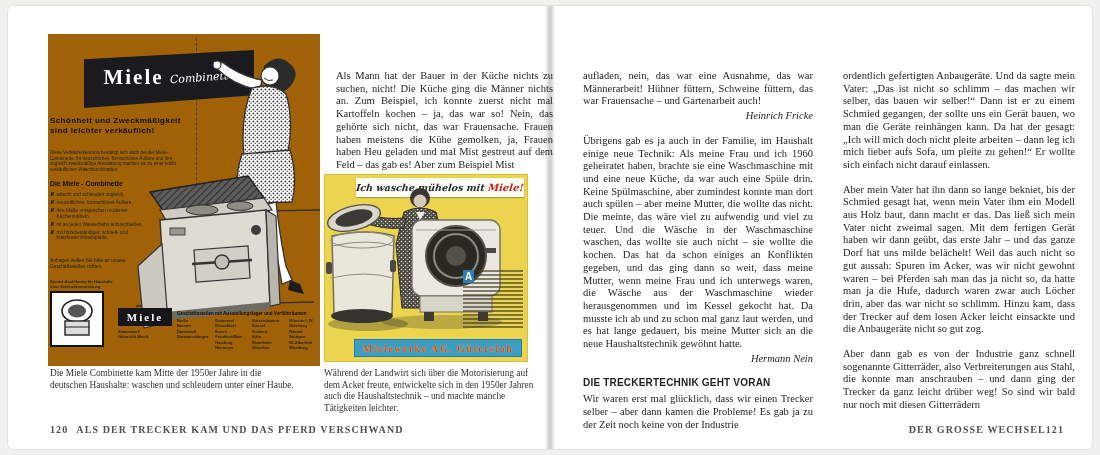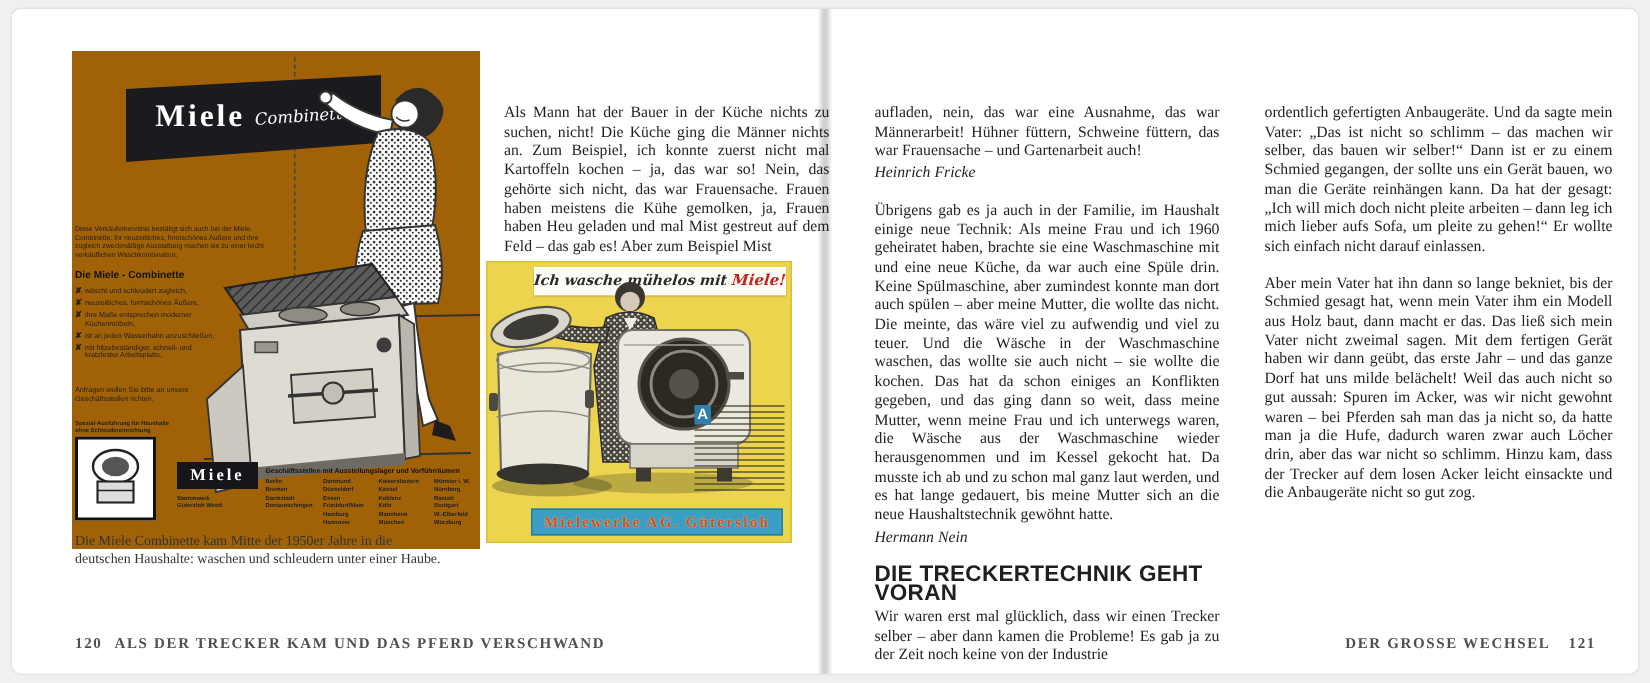--- a/index.html
+++ b/index.html
@@ -23,37 +23,37 @@
     background:linear-gradient(to right,#ffffff,#d7d6d4 35%,#cfcecc 50%,#d7d6d4 65%,#ffffff);
   }
 
   
   .bodycol{
     position:absolute;
     font-size:10.5px;line-height:12.7px;text-align:justify;
     color:#1f1f1f;hyphens:auto;margin-top:36px;-webkit-hyphens:auto;
   }
   .bodycol p{margin:0 0 12px 0;}
-  .sig{display:block;text-align:left;font-style:italic;margin:-10px 0 12px 0;}
+  .sig{display:block;text-align:right;font-style:italic;margin:-10px 0 12px 0;}
   .subhead{
     font-family:"Liberation Sans","DejaVu Sans",sans-serif;
-    font-weight:bold;font-size:15px;letter-spacing:.2px;
+    font-weight:bold;font-size:10px;letter-spacing:.2px;
     margin:2px 0 3px 0;text-align:left;
   }
   .caption{
     position:absolute;font-size:9.3px;line-height:11.6px;color:#333;
   }
   .folio{
     position:absolute;bottom:14px;
     font-size:10px;letter-spacing:1.1px;color:#4f4f4f;font-weight:bold;
     font-family:"Liberation Serif",serif;white-space:nowrap;
   }
   .folio .num{margin-right:8px;}
   .folio-right{right:28px;text-align:right;}
-  .folio-right .num{margin-right:0;margin-left:12px;}
+  .folio-right .num{margin-right:0;margin-left:0;}
 
   
   .ad1{position:absolute;left:40px;top:28px;width:272px;height:332px;background:#a16207;}
   .ad1 .flag{
     position:absolute;left:36px;top:16px;width:170px;height:58px;
     background:#1b1b1f;
     clip-path:polygon(0 16%,100% 0,100% 78%,0 100%);
     display:flex;align-items:center;justify-content:center;gap:6px;
   }
   .ad1 .flag .brand{
@@ -213,20 +213,21 @@
         <polygon points="130,64 140,70 144,158 134,160" fill="#b9b6ad" stroke="#333" stroke-width="1.2"></polygon>
         <rect x="34" y="82" width="15" height="7" fill="#9a978e" stroke="#444"></rect>
         <circle cx="120" cy="84" r="5" fill="#3d3d3d"></circle>
         <polygon points="58,104 112,100 114,132 60,136" fill="#d2cfc6" stroke="#333" stroke-width="1.2"></polygon>
         <line x1="56" y1="118" x2="116" y2="114" stroke="#333" stroke-width="2.4"></line>
         <circle cx="86" cy="116" r="7" fill="#c2bfb6" stroke="#333" stroke-width="1.4"></circle>
         <polygon points="30,166 134,156 134,164 30,174" fill="#6e6b63"></polygon>
         <polygon points="2,120 26,98 32,176 8,182" fill="#ccc9c0" stroke="#333" stroke-width="1.2"></polygon>
       </svg>
 
+      <div class="slogan">Schönheit und Zweckmäßigkeit sind leichter verkäuflich!</div>
       <div class="intro">Diese Verkäuferkenntnis bestätigt sich auch bei der Miele-Combinette: Ihr neuzeitliches, formschönes Äußere und ihre zugleich zweckmäßige Ausstattung machen sie zu einer leicht verkäuflichen Waschkombination.</div>
       <div class="adhead">Die Miele - Combinette</div>
 
       <ul class="bullets">
         <li>
             <span class="mark">✘</span>
             <span>wäscht und schleudert zugleich,</span>
           </li>
         <li>
             <span class="mark">✘</span>
@@ -287,21 +288,21 @@
 Stuttgart
 W.-Elberfeld
 Würzburg</div>
           </div>
         </div>
       </div>
       <div class="worksnote">Stammwerk
 Gütersloh Westf.</div>
     </div>
 
-    <div class="caption" style="left:42px;top:350px;width:250px;">Die Miele Combinette kam Mitte der 1950er Jahre in die deutschen Haushalte: waschen und schleudern unter einer Haube.</div>
+    <div class="caption" style="left:42px;top:362px;width:250px;">Die Miele Combinette kam Mitte der 1950er Jahre in die deutschen Haushalte: waschen und schleudern unter einer Haube.</div>
 
     <div class="bodycol" style="left:328px;top:28px;width:217px;">
       <p>Als Mann hat der Bauer in der Küche nichts zu suchen, nicht! Die Küche ging die Männer nichts an. Zum Beispiel, ich konnte zuerst nicht mal Kartoffeln kochen – ja, das war so! Nein, das gehörte sich nicht, das war Frauensache. Frauen haben meistens die Kühe gemolken, ja, Frauen haben Heu geladen und mal Mist gestreut auf dem Feld – das gab es! Aber zum Beispiel Mist</p>
     </div>
 
     <div class="ad2">
       <div class="banner">
         <span class="script">Ich wasche mühelos mit</span>
         <span class="scriptbrand">Miele!</span>
       </div>
@@ -351,20 +352,21 @@
       <div class="copy">
         <span class="dropcap">A</span>
         <div class="fineprint"></div>
       </div>
 
       <div class="strip">
         <span class="striptext">Mielewerke AG. Gütersloh</span>
       </div>
     </div>
 
+    <div class="caption" style="left:316px;top:362px;width:222px;">Während der Landwirt sich über die Motorisierung auf dem Acker freute, entwickelte sich in den 1950er Jahren auch die Haushaltstechnik – und machte manche Tätigkeiten leichter.</div>
 
     <div class="folio" style="left:42px;">
       <span class="num">120</span><span>ALS DER TRECKER KAM UND DAS PFERD VERSCHWAND</span>
     </div>
   </div>
 
   <div class="gutter"></div>
 
   <div class="page page-right">
 
@@ -373,20 +375,21 @@
       <span class="sig">Heinrich Fricke</span>
       <p>Übrigens gab es ja auch in der Familie, im Haushalt einige neue Technik: Als meine Frau und ich 1960 geheiratet haben, brachte sie eine Waschmaschine mit und eine neue Küche, da war auch eine Spüle drin. Keine Spülmaschine, aber zumindest konnte man dort auch spülen – aber meine Mutter, die wollte das nicht. Die meinte, das wäre viel zu aufwendig und viel zu teuer. Und die Wäsche in der Waschmaschine waschen, das wollte sie auch nicht – sie wollte die kochen. Das hat da schon einiges an Konflikten gegeben, und das ging dann so weit, dass meine Mutter, wenn meine Frau und ich unterwegs waren, die Wäsche aus der Waschmaschine wieder herausgenommen und im Kessel gekocht hat. Da musste ich ab und zu schon mal ganz laut werden, und es hat lange gedauert, bis meine Mutter sich an die neue Haushaltstechnik gewöhnt hatte.</p>
       <span class="sig">Hermann Nein</span>
       <div class="subhead">DIE TRECKERTECHNIK GEHT VORAN</div>
       <p>Wir waren erst mal glücklich, dass wir einen Trecker selber – aber dann kamen die Probleme! Es gab ja zu der Zeit noch keine von der Industrie</p>
     </div>
 
     <div class="bodycol" style="left:288px;top:28px;width:232px;">
       <p>ordentlich gefertigten Anbaugeräte. Und da sagte mein Vater: „Das ist nicht so schlimm – das machen wir selber, das bauen wir selber!“ Dann ist er zu einem Schmied gegangen, der sollte uns ein Gerät bauen, wo man die Geräte reinhängen kann. Da hat der gesagt: „Ich will mich doch nicht pleite arbeiten – dann leg ich mich lieber aufs Sofa, um pleite zu gehen!“ Er wollte sich einfach nicht darauf einlassen.</p>
       <p>Aber mein Vater hat ihn dann so lange bekniet, bis der Schmied gesagt hat, wenn mein Vater ihm ein Modell aus Holz baut, dann macht er das. Das ließ sich mein Vater nicht zweimal sagen. Mit dem fertigen Gerät haben wir dann geübt, das erste Jahr – und das ganze Dorf hat uns milde belächelt! Weil das auch nicht so gut aussah: Spuren im Acker, was wir nicht gewohnt waren – bei Pferden sah man das ja nicht so, da hatte man ja die Hufe, dadurch waren zwar auch Löcher drin, aber das war nicht so schlimm. Hinzu kam, dass der Trecker auf dem losen Acker leicht einsackte und die Anbaugeräte nicht so gut zog.</p>
+      <p>Aber dann gab es von der Industrie ganz schnell sogenannte Gitterräder, also Verbreiterungen aus Stahl, die konnte man anschrauben – und dann ging der Trecker da ganz leicht drüber weg! So sind wir bald nur noch mit diesen Gitterrädern</p>
     </div>
 
     <div class="folio folio-right">
       <span>DER GROSSE WECHSEL</span><span class="num">121</span>
     </div>
   </div>
 
 </div>
 
 </body></html>

